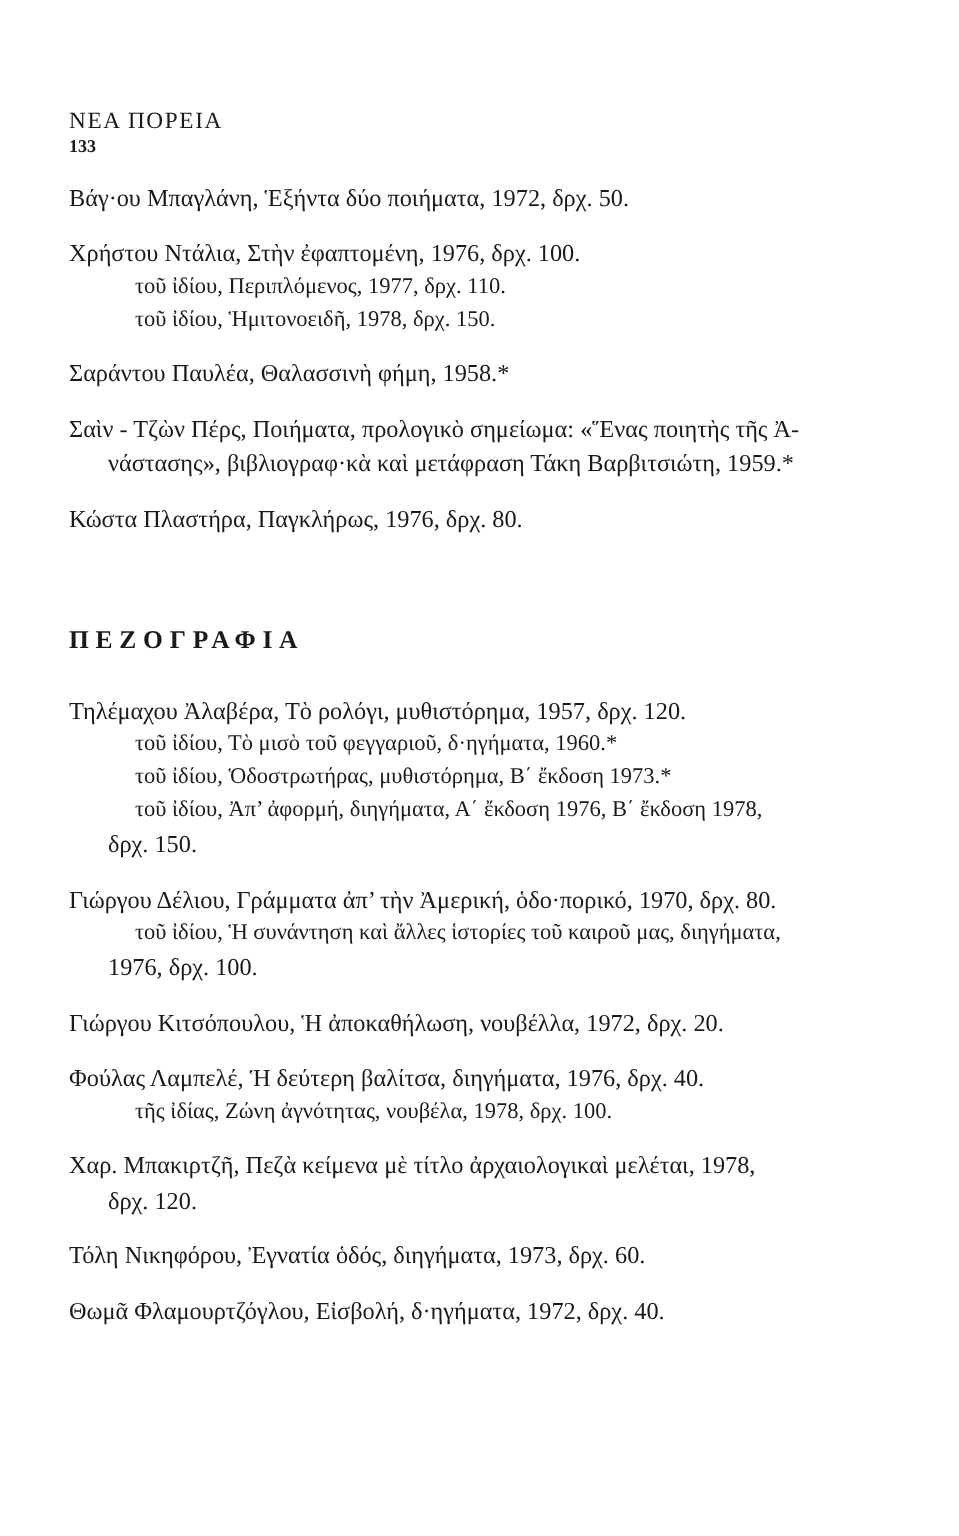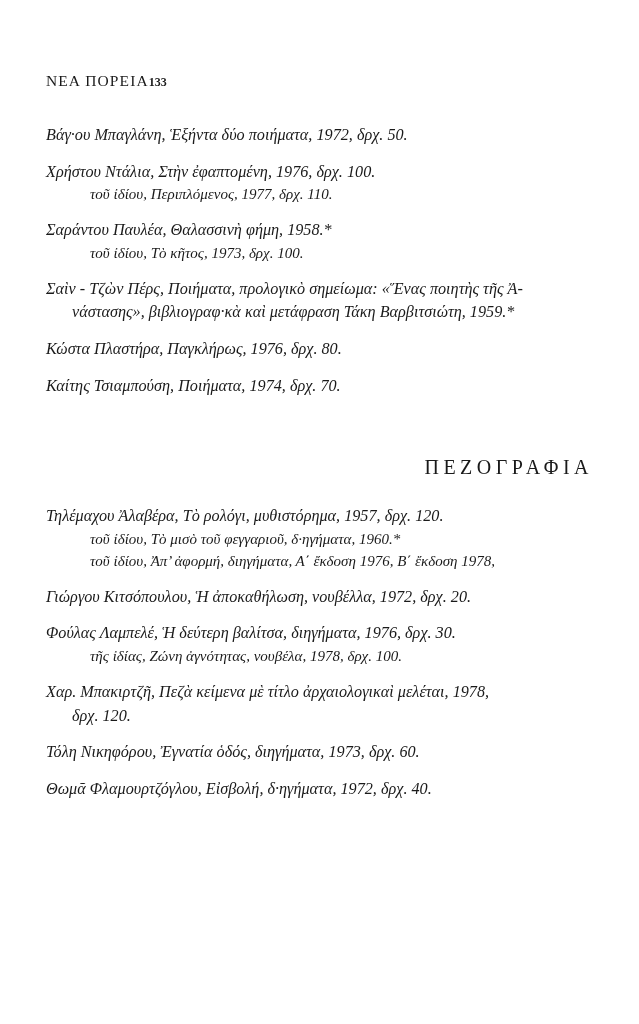--- a/index.html
+++ b/index.html
@@ -21,34 +21,34 @@
     width: 639px;
     height: 1024px;
     box-sizing: border-box;
     padding: 72px 46px 40px 46px;
   }
   .running-head {
     display: flex;
     align-items: baseline;
     font-size: 15.5px;
     letter-spacing: 0.6px;
-    margin-bottom: 34px;
+    margin-bottom: 16px;
+    flex-direction: column;
   }
   .running-head .head-title {
     font-family: "Liberation Serif", serif;
     letter-spacing: 1.1px;
   }
   .running-head .folio {
     font-weight: bold;
     font-size: 12px;
     letter-spacing: 0;
   }
   .entries {
     display: block;
-    font-style: italic;
   }
   .entry {
     margin-bottom: 13px;
     font-size: 16.2px;
     line-height: 1.46;
   }
   .entry .line {
     display: block;
     text-indent: 0;
     padding-left: 0;
@@ -60,73 +60,78 @@
   }
   .entry .line.sub {
     padding-left: 44px;
     font-size: 15px;
   }
   .entry .line.cont {
     padding-left: 26px;
     font-size: 16.2px;
   }
   .section-title {
-    text-align: right;
-    font-size: 20px;
+    text-align: left;
+    font-size: 17px;
     letter-spacing: 4.5px;
     margin: 58px 0 26px 0;
+    font-weight: bold;
   }
 </style>
 </head>
 <body>
 
 <div class="page">
 
   <div class="running-head">
     <span class="head-title">ΝΕΑ ΠΟΡΕΙΑ</span>
     <span class="folio">133</span>
   </div>
 
   <div class="entries">
       <div class="entry">
         <div class="line main">Βάγ·ου Μπαγλάνη, Ἑξήντα δύο ποιήματα, 1972,  δρχ. 50.</div>
       </div>
       <div class="entry">
         <div class="line main">Χρήστου Ντάλια, Στὴν ἐφαπτομένη, 1976, δρχ. 100.</div>
         <div class="line sub">τοῦ ἰδίου, Περιπλόμενος, 1977, δρχ. 110.</div>
+        <div class="line sub">τοῦ ἰδίου, Ἡμιτονοειδῆ, 1978, δρχ. 150.</div>
       </div>
       <div class="entry">
         <div class="line main">Σαράντου Παυλέα, Θαλασσινὴ φήμη, 1958.*</div>
-        <div class="line sub">τοῦ ἰδίου, Τὸ κῆτος, 1973, δρχ. 100.</div>
       </div>
       <div class="entry">
         <div class="line main">Σαὶν - Τζὼν Πέρς, Ποιήματα, προλογικὸ σημείωμα: «Ἕνας ποιητὴς τῆς Ἀ-</div>
         <div class="line cont">νάστασης», βιβλιογραφ·κὰ καὶ μετάφραση Τάκη Βαρβιτσιώτη, 1959.*</div>
       </div>
       <div class="entry">
         <div class="line main">Κώστα Πλαστήρα, Παγκλήρως, 1976, δρχ. 80.</div>
-      </div>
-      <div class="entry">
-        <div class="line main">Καίτης Τσιαμπούση, Ποιήματα, 1974, δρχ. 70.</div>
       </div>
     </div>
 
   <div class="section-title">ΠΕΖΟΓΡΑΦΙΑ</div>
 
   <div class="entries">
       <div class="entry">
         <div class="line main">Τηλέμαχου Ἀλαβέρα, Τὸ ρολόγι, μυθιστόρημα, 1957, δρχ. 120.</div>
         <div class="line sub">τοῦ ἰδίου, Τὸ μισὸ τοῦ φεγγαριοῦ, δ·ηγήματα, 1960.*</div>
+        <div class="line sub">τοῦ ἰδίου, Ὁδοστρωτήρας, μυθιστόρημα, Β΄ ἔκδοση 1973.*</div>
         <div class="line sub">τοῦ ἰδίου, Ἀπ’ ἀφορμή, διηγήματα, Α΄ ἔκδοση 1976, Β΄ ἔκδοση 1978,</div>
+        <div class="line cont">δρχ. 150.</div>
+      </div>
+      <div class="entry">
+        <div class="line main">Γιώργου Δέλιου, Γράμματα ἀπ’ τὴν Ἀμερική, ὁδο·πορικό, 1970, δρχ. 80.</div>
+        <div class="line sub">τοῦ ἰδίου, Ἡ συνάντηση καὶ ἄλλες ἱστορίες τοῦ καιροῦ μας, διηγήματα,</div>
+        <div class="line cont">1976, δρχ. 100.</div>
       </div>
       <div class="entry">
         <div class="line main">Γιώργου Κιτσόπουλου, Ἡ ἀποκαθήλωση, νουβέλλα, 1972, δρχ. 20.</div>
       </div>
       <div class="entry">
-        <div class="line main">Φούλας Λαμπελέ, Ἡ δεύτερη βαλίτσα, διηγήματα, 1976, δρχ. 30.</div>
+        <div class="line main">Φούλας Λαμπελέ, Ἡ δεύτερη βαλίτσα, διηγήματα, 1976, δρχ. 40.</div>
         <div class="line sub">τῆς ἰδίας, Ζώνη ἀγνότητας, νουβέλα, 1978, δρχ. 100.</div>
       </div>
       <div class="entry">
         <div class="line main">Χαρ. Μπακιρτζῆ, Πεζὰ κείμενα μὲ τίτλο ἀρχαιολογικαὶ μελέται, 1978,</div>
         <div class="line cont">δρχ. 120.</div>
       </div>
       <div class="entry">
         <div class="line main">Τόλη Νικηφόρου, Ἐγνατία ὁδός, διηγήματα, 1973, δρχ. 60.</div>
       </div>
       <div class="entry">

